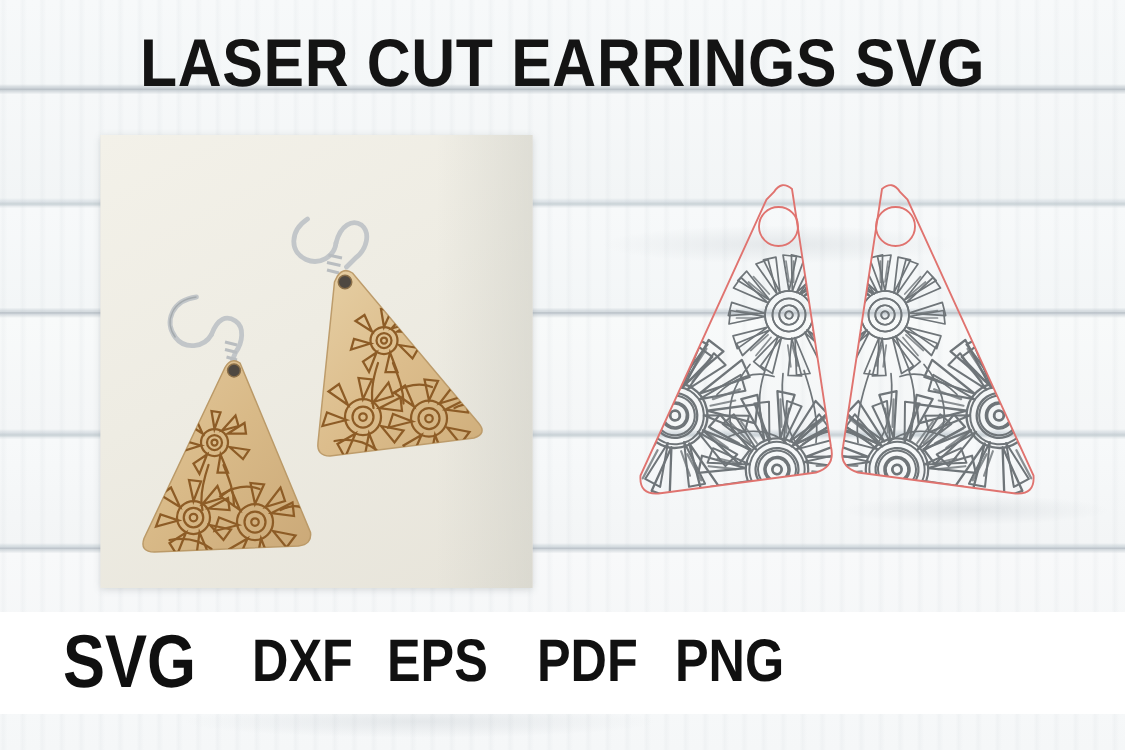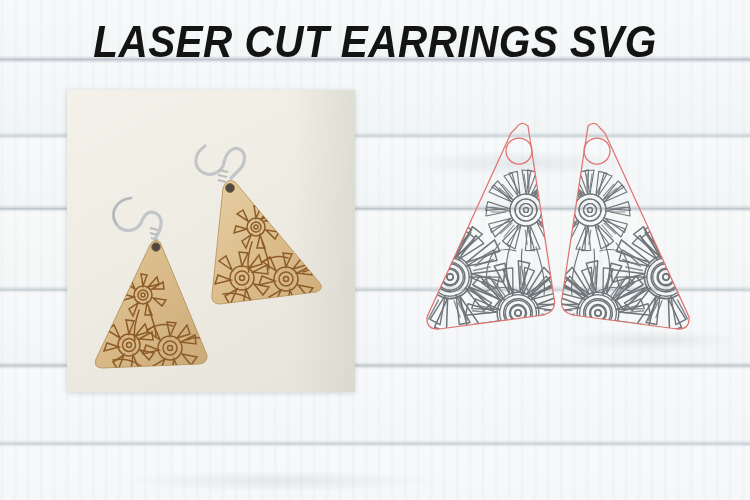--- a/index.html
+++ b/index.html
@@ -36,21 +36,20 @@
         #f4f6f7 286px,
         #dde3e7 288px, #d4dbdf 290px,
         #f7f9fa 293px,
         #f3f5f6 362px,
         #d7dee2 364px, #cdd4d9 366px,
         #f8f9fa 369px,
         #f4f6f7 440px,
         #dfe4e8 442px, #d6dcdf 444px,
         #f7f9fa 447px,
         #f5f7f8 500px);
-    font-style: italic;
   }
   .grain {
     position:absolute; left:0; width:750px; height:1px;
     background:rgba(160,170,178,0.35);
   }
   .grain.soft { background:rgba(175,185,192,0.22); height:2px; }
   .smudge {
     position:absolute; border-radius:50%;
     background:radial-gradient(ellipse at center, rgba(150,160,168,0.18), rgba(150,160,168,0) 70%);
   }
@@ -437,14 +436,22 @@
             <path d="M176,214 C186,214 194,220 198,228"></path>
           </g>
         </g>
 
         <path d="M222,33 Q217,25 210,31 L184,203 Q181,216 194,220 L299,234 Q312,235 311,222 L227,38 Z" fill="none" stroke="#e0736f" stroke-width="1.25"></path>
         <circle cx="219" cy="56" r="13" fill="none" stroke="#e0736f" stroke-width="1.25"></circle>
       </g>
     </svg>
   </div>
 
+  <div id="formatbar">
+    <div class="fmt" id="fmt-svg">SVG</div>
+    <div class="fmt" id="fmt-dxf">DXF</div>
+    <div class="fmt" id="fmt-eps">EPS</div>
+    <div class="fmt" id="fmt-pdf">PDF</div>
+    <div class="fmt" id="fmt-png">PNG</div>
+
+  </div>
 
 </div>
 
 </body></html>

